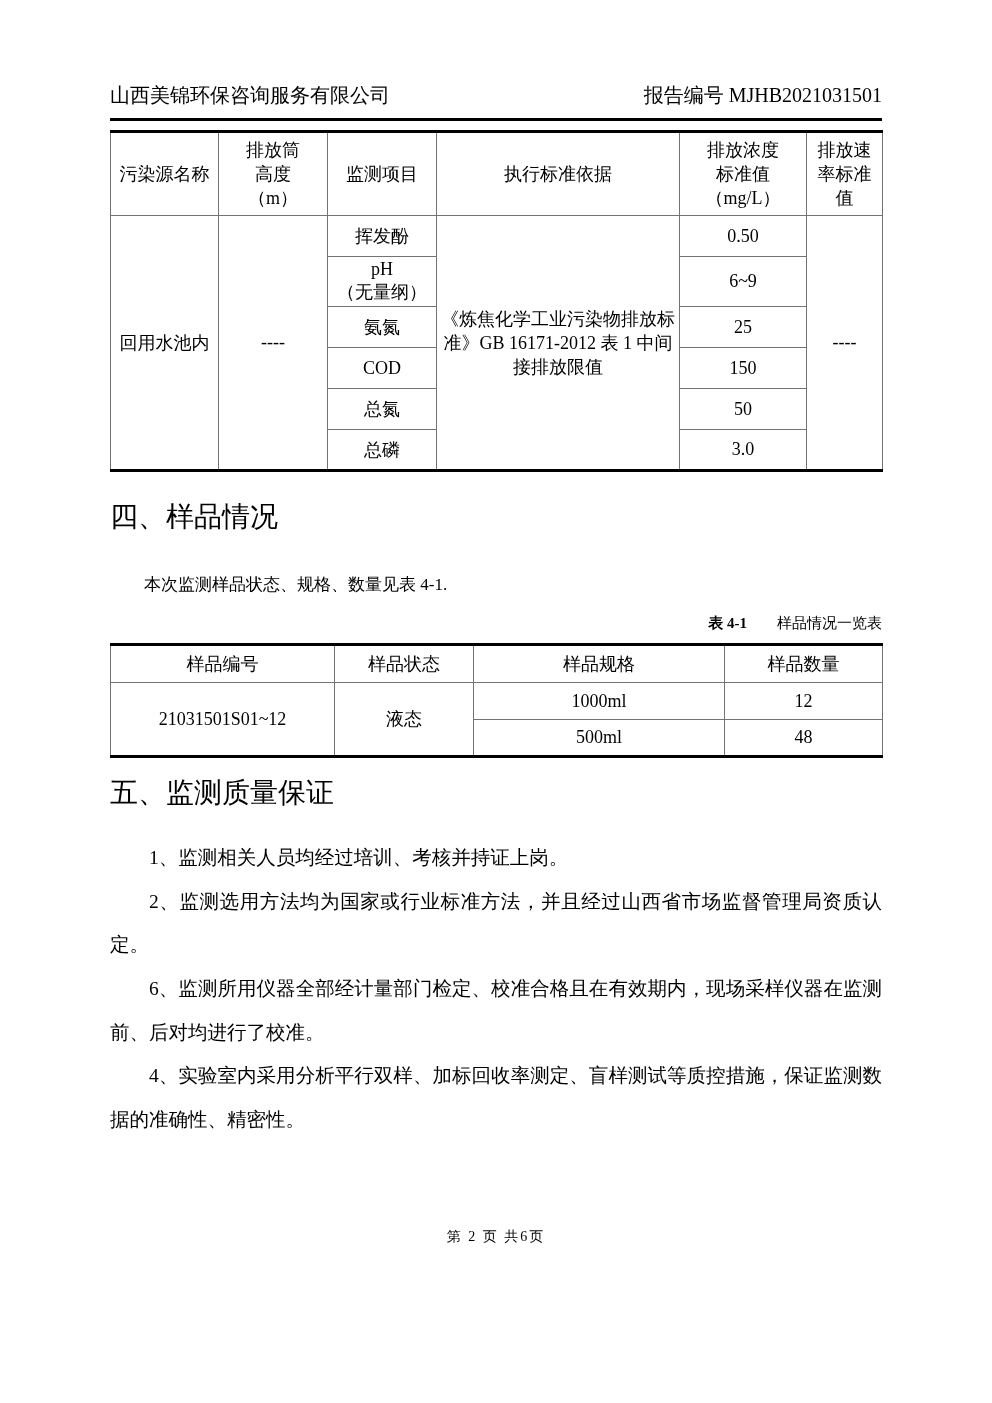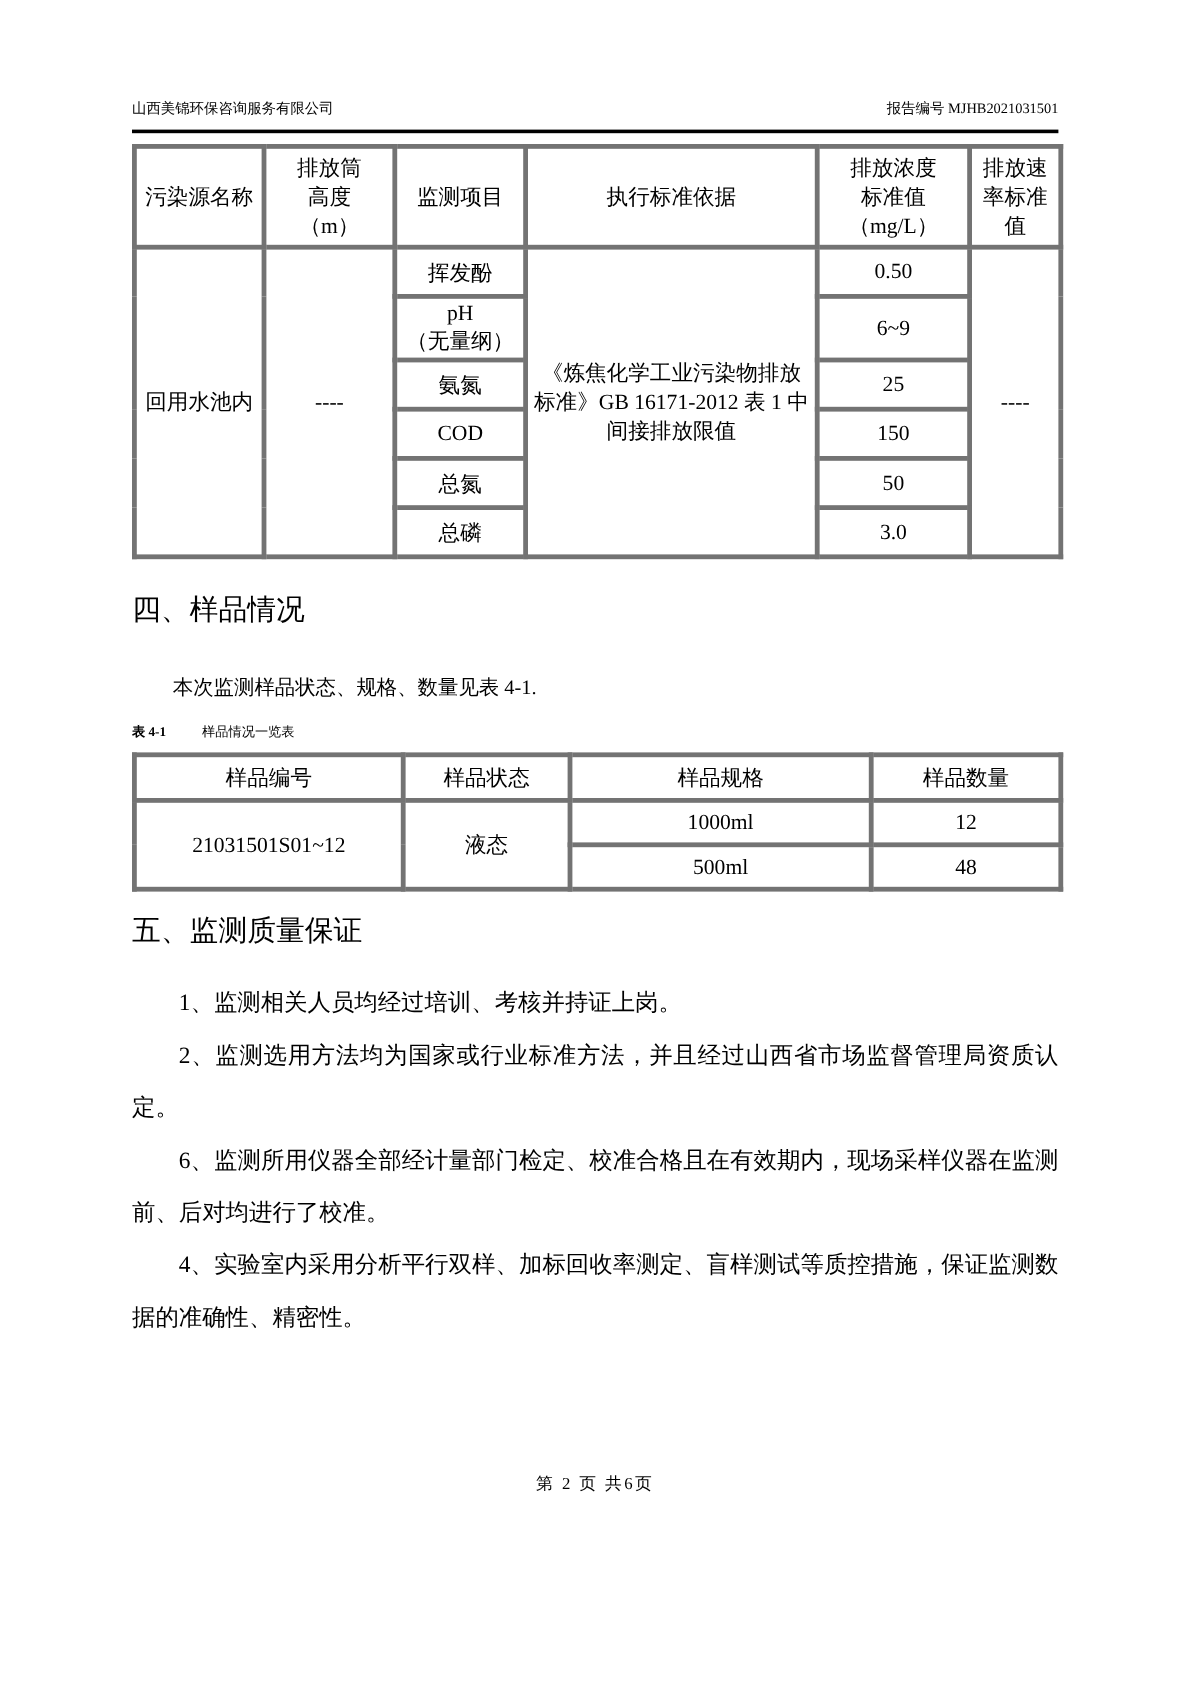--- a/index.html
+++ b/index.html
@@ -10,46 +10,46 @@
     font-family: "Liberation Serif", "DejaVu Serif", serif;
     position: relative; overflow: hidden;
   }
   .page { padding: 0 110px; }
 
   
   .doc-header {
     display: flex; justify-content: space-between; align-items: flex-end;
     padding-top: 82px; padding-bottom: 9px;
     border-bottom: 3px solid #000;
-    font-size: 12px;
+    font-size: 20px;
   }
 
   
   table.grid {
     width: 100%; border-collapse: collapse; table-layout: fixed;
     border-top: 3px solid #000; border-bottom: 3px solid #000;
     text-align: center; font-size: 18px;
   }
   table.grid th, table.grid td {
-    border: 4px solid #737373; font-weight: normal;
+    border: 1px solid #737373; font-weight: normal;
     padding: 2px 4px; vertical-align: middle; font-family: Liberation Serif, serif;
   }
   .preline { white-space: pre-line; }
   #standards-table { margin-top: 9px; }
   #standards-table thead tr { height: 84px; }
   #standards-table tbody tr { height: 41px; }
   #standards-table tbody tr.tall { height: 46px; }
   #samples-table thead tr { height: 38px; padding-left: 48px; }
   #samples-table tbody tr { height: 37px; }
 
   
-  .section-title { font-size: 24px; margin: 26px 0 0 0; font-weight: normal; }
+  .section-title { font-size: 28px; margin: 26px 0 0 0; font-weight: normal; }
   .section-title.second { margin-top: 16px; }
   .intro { font-size: 17px; margin: 37px 0 0 0; text-indent: 2em; }
-  .table-caption { text-align: left; font-size: 11px; margin: 18px 0 10px 0; }
+  .table-caption { text-align: right; font-size: 15px; margin: 18px 0 10px 0; }
   .table-caption .cap-label { font-weight: bold; margin-right: 30px; }
   .body-text { margin-top: 24px; }
   .body-text p {
     margin: 0; font-size: 19.5px; line-height: 2.24;
     text-indent: 2em; text-align: justify;
   }
 
   
   .doc-footer {
     position: absolute; left: 0; right: 0; top: 1228px;

